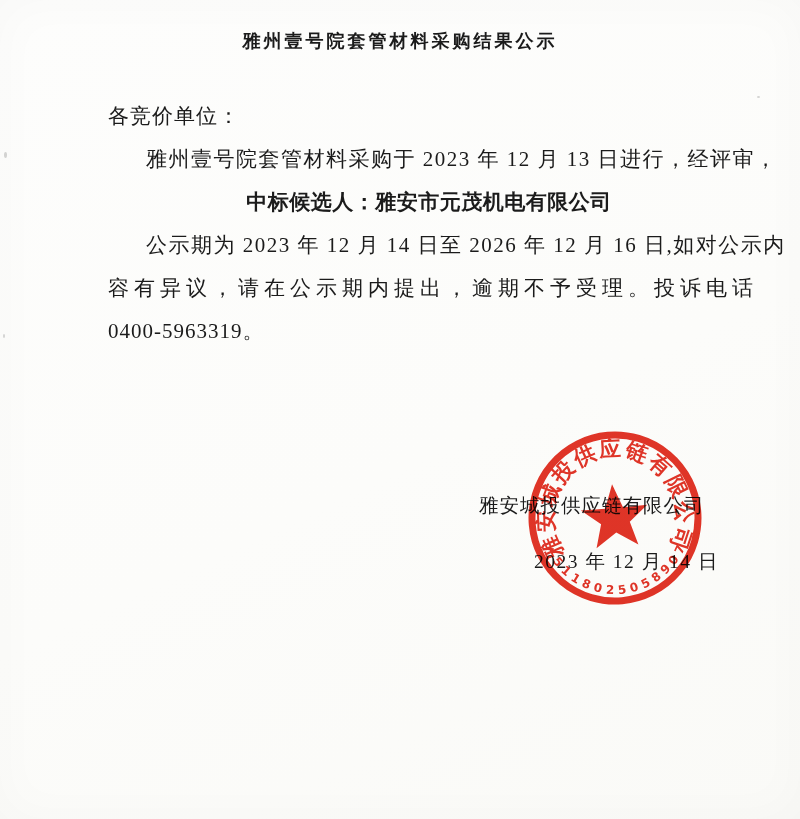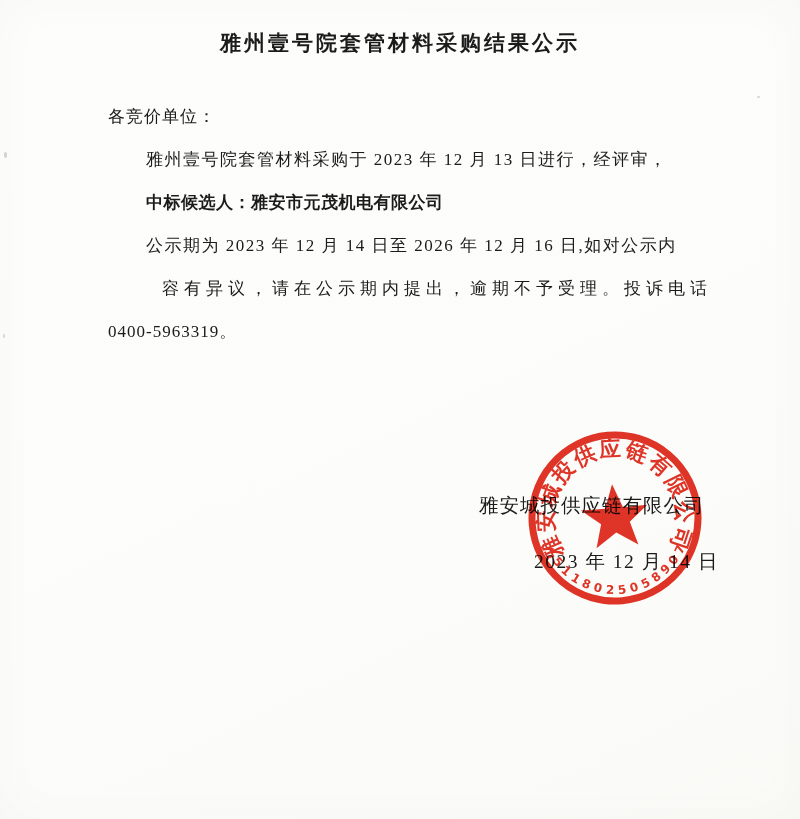--- a/index.html
+++ b/index.html
@@ -8,29 +8,29 @@
     width:800px; height:819px;
     background:linear-gradient(155deg,#fdfdfc 0%,#fcfcfa 55%,#fafaf7 100%);
     box-shadow:inset 0 0 50px rgba(0,0,0,0.025);
     font-family:"Liberation Serif","DejaVu Serif",serif;
     color:#1b1b1b;
     overflow:hidden;
   }
   .doc-title {
     position:absolute; top:29px; left:0; width:100%;
     text-align:center;
-    font-size:21px; font-weight:bold; letter-spacing:3px;
+    font-size:18px; font-weight:bold; letter-spacing:3px;
     white-space:nowrap;
   }
   .body-block {
     position:absolute; left:108px; top:95px; width:604px;
-    font-size:17px;
+    font-size:21px;
   }
   .line { height:43px; line-height:43px; white-space:nowrap; letter-spacing:1px; }
-  .line.indent { text-indent:38px; }
+  .line.indent { text-indent:38px;text-align:center; }
   .line.bold { font-weight:bold; letter-spacing:0.5px; }
   .line.wide { letter-spacing:1.5px; }
   .line.spread { letter-spacing:5px;text-align:right; }
   .sig-company {
     position:absolute; left:479px; top:492px;
     font-size:19.5px; letter-spacing:1px; white-space:nowrap;
   }
   .sig-date {
     position:absolute; left:534px; top:548px;
     font-size:19.5px; letter-spacing:1.5px; white-space:nowrap;

